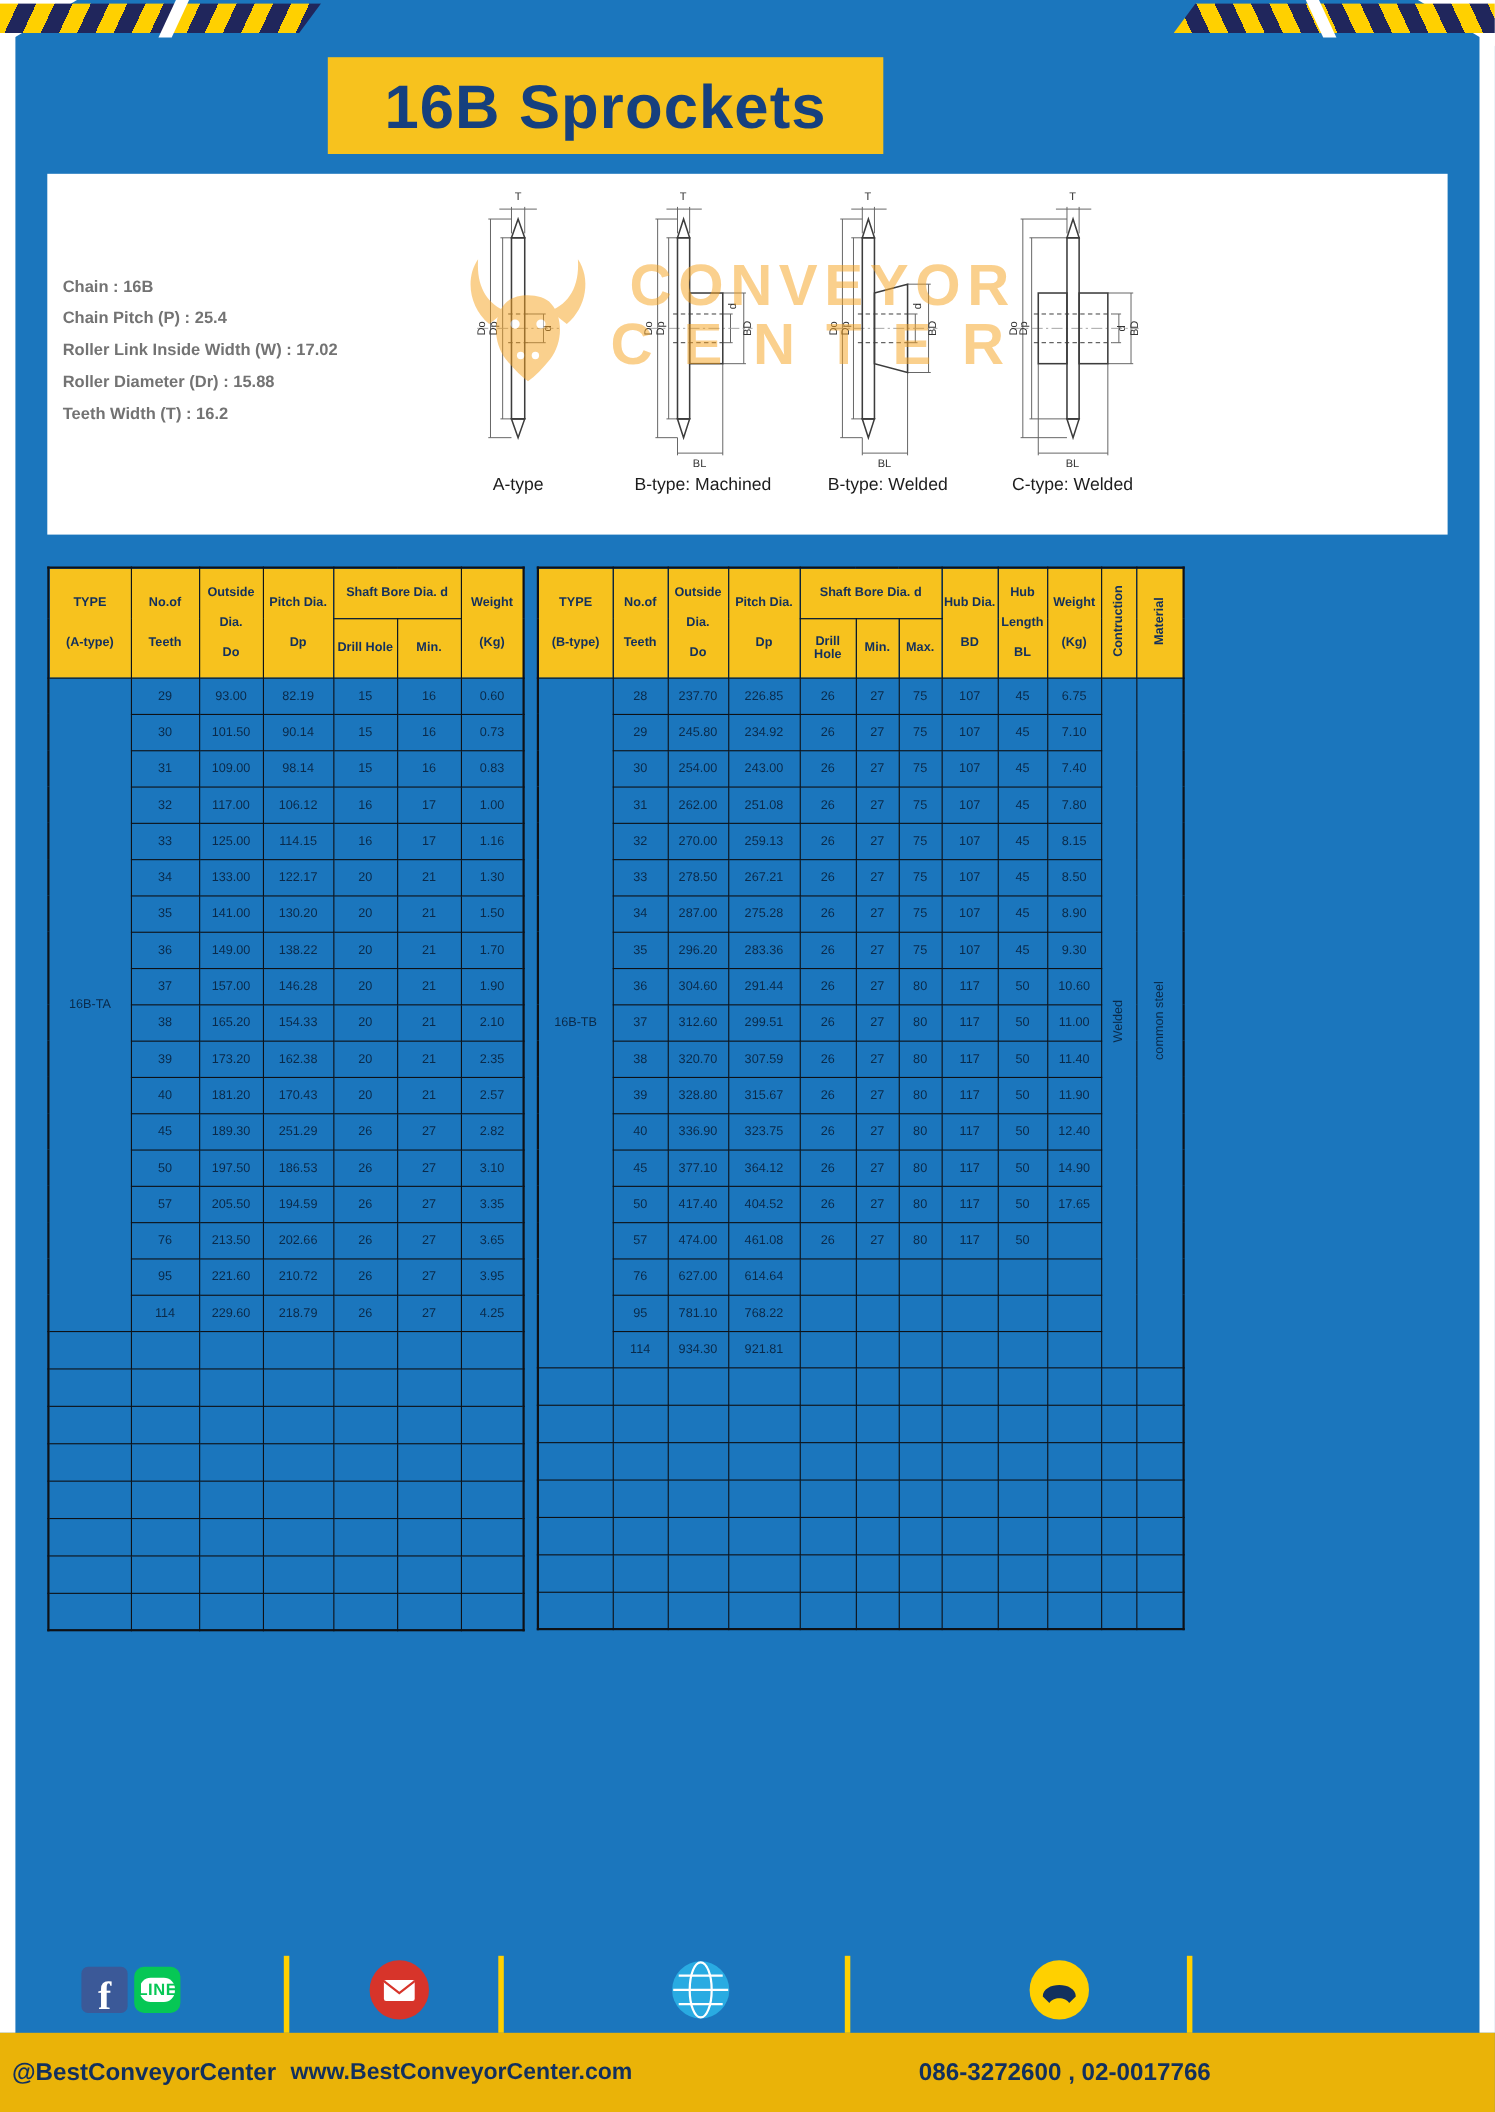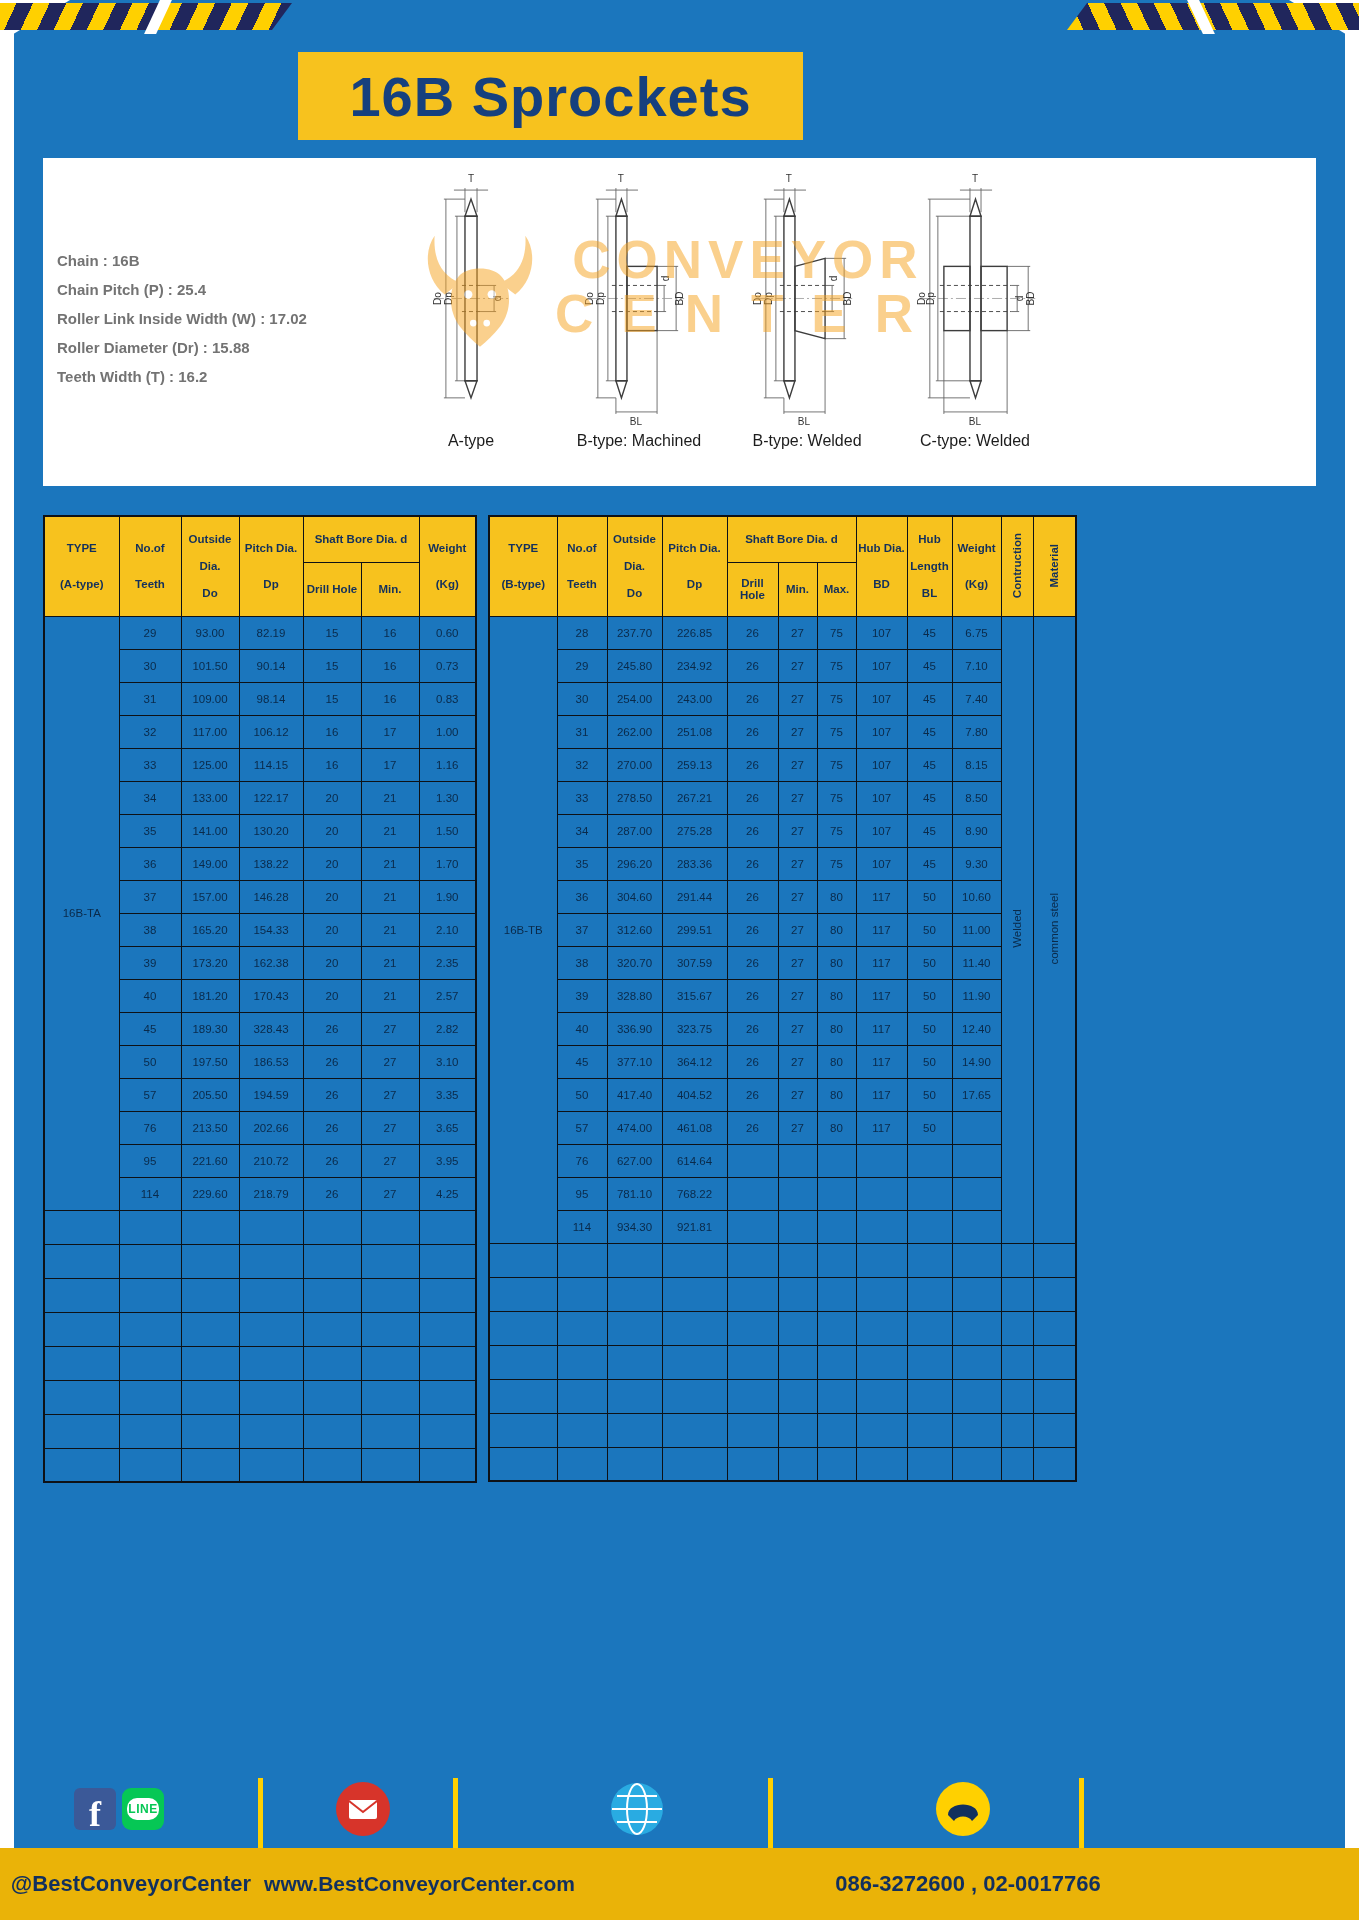--- a/index.html
+++ b/index.html
@@ -46,21 +46,21 @@
   .stack{display:flex;flex-direction:column;justify-content:space-evenly;height:96px;}
   .typecell{font-size:12px;color:#0A2A4A;}
   .vert{writing-mode:vertical-rl;transform:rotate(180deg);display:inline-block;white-space:nowrap;}
   .vertth .vert{font-size:11.5px;font-weight:bold;}
 
   .divider{position:absolute;width:5px;height:70px;top:1778px;background:#FFD000;z-index:3;}
   .icon-tile{position:absolute;top:1788px;width:42px;height:42px;display:flex;align-items:center;justify-content:center;z-index:3;}
   .fb{background:#3B5998;border-radius:6px;align-items:flex-end;}
   .fb span{color:#fff;font-size:36px;font-weight:bold;font-family:"Liberation Serif",serif;line-height:.85;}
   .line-tile{background:#06C755;border-radius:9px;}
-  .bubble{background:#fff;border-radius:10px;width:32px;height:22px;display:flex;align-items:center;justify-content:center;color:#06C755;font-size:12px;font-weight:bold;letter-spacing:.5px;}
+  .bubble{background:#fff;border-radius:10px;width:32px;height:22px;display:flex;align-items:center;justify-content:center;color:#06C755;font-size:15px;font-weight:bold;letter-spacing:.5px;}
   .icon-circle{position:absolute;top:1782px;width:54px;height:54px;border-radius:50%;display:flex;align-items:center;justify-content:center;z-index:3;}
   .email{background:#D7342A;}
   .phone{background:#FFD000;}
   .strip{position:absolute;left:0;bottom:0;width:1359px;height:72px;background:#eab308;display:flex;color:#12305E;font-weight:bold;font-size:22px;z-index:3;}
   .strip .sec{display:flex;align-items:center;justify-content:center;white-space:nowrap;}
   .s1{width:262px;} .s2{width:195px;} .s3{width:315px;font-size:21px;} .s4{flex:1;}
 </style>
 </head>
 <body>
 
@@ -411,21 +411,21 @@
           <td>40</td>
           <td>181.20</td>
           <td>170.43</td>
           <td>20</td>
           <td>21</td>
           <td>2.57</td>
         </tr>
         <tr>
           <td>45</td>
           <td>189.30</td>
-          <td>328.43</td>
+          <td>251.29</td>
           <td>26</td>
           <td>27</td>
           <td>2.82</td>
         </tr>
         <tr>
           <td>50</td>
           <td>197.50</td>
           <td>186.53</td>
           <td>26</td>
           <td>27</td>

